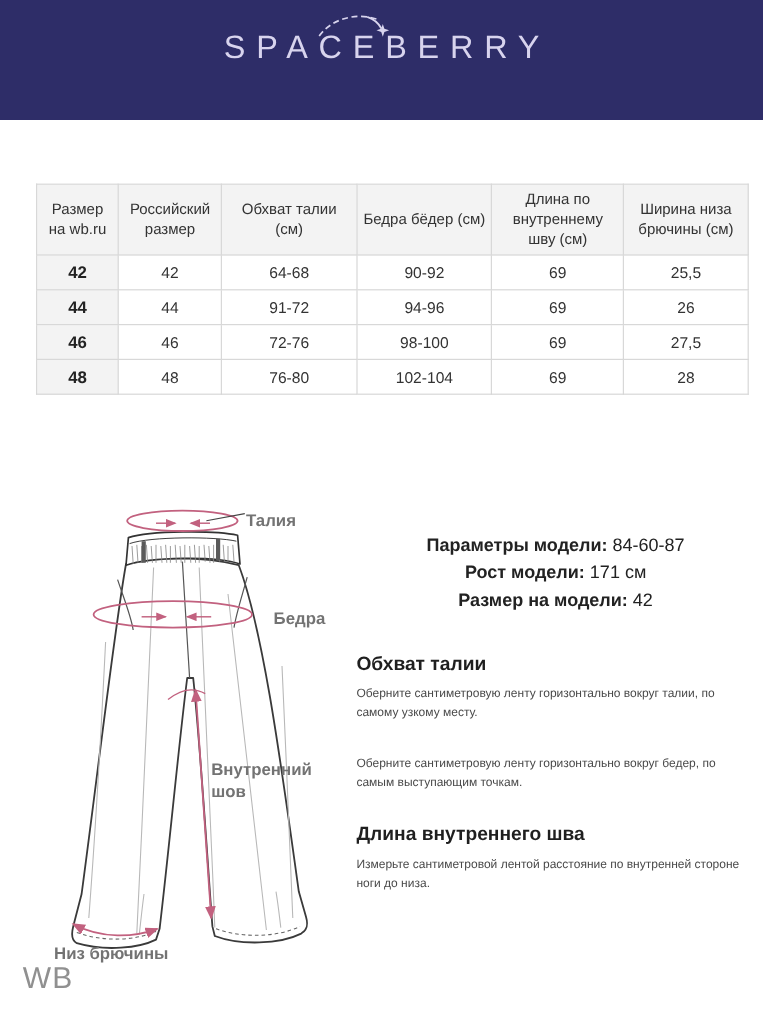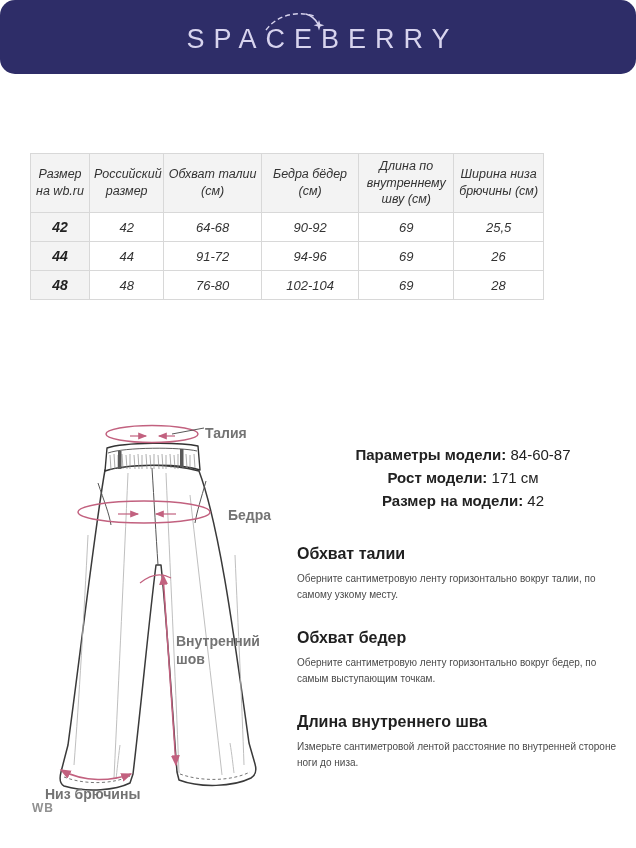--- a/index.html
+++ b/index.html
@@ -1,28 +1,28 @@
 <!DOCTYPE html>
 <html><head>
 <meta charset="utf-8">
 <style>
   html,body{margin:0;padding:0;}
   body{
     width:636px;height:848px;position:relative;background:#ffffff;
     font-family:"Liberation Sans", sans-serif;color:#333;overflow:hidden;
   }
   
-  .hdr{position:absolute;left:0;top:0;width:636px;height:74px;background:#2e2d68;border-radius:15px;}
+  .hdr{position:absolute;left:0;top:0;width:636px;height:100px;background:#2e2d68;}
   .brand{
     position:absolute;left:0;top:24px;width:636px;text-align:center;
     color:#d8d4ee;font-size:27px;font-weight:400;letter-spacing:9px;text-indent:9px;
   }
   .comet{position:absolute;left:262px;top:8px;}
   
-  .tblwrap{position:absolute;left:30px;top:153px;width:514px;font-style:italic;}
+  .tblwrap{position:absolute;left:30px;top:153px;width:594px;}
   table.sizes{width:100%;border-collapse:collapse;table-layout:fixed;}
   table.sizes th, table.sizes td{
     border:1px solid #d8d8d8;text-align:center;vertical-align:middle;
     font-size:12.5px;color:#333;padding:2px 4px;
   }
   table.sizes th{background:#f3f3f3;font-weight:500;height:54px;line-height:1.35;}
   table.sizes td{background:#ffffff;height:24px;font-size:13px;}
   table.sizes td.first{background:#f3f3f3;font-weight:700;font-size:14px;color:#222;}
   
   .figlabel{position:absolute;font-size:14px;font-weight:600;color:#737373;line-height:1.3;}
@@ -33,21 +33,21 @@
   .figure{position:absolute;left:30px;top:415px;}
   
   .info{position:absolute;left:297px;top:443px;width:332px;}
   .mline{font-size:15px;line-height:23px;color:#222;text-align:center;}
   .mline .lab{font-weight:700;}
   .sect{margin-top:26px;}
   .sect h3{margin:0 0 8px 0;font-size:16px;font-weight:700;color:#1f1f1f;}
   .sect p{margin:0;font-size:10px;line-height:1.6;color:#4a4a4a;}
   .sect.s1{margin-top:33px;}
   
-  .wb{position:absolute;left:32px;top:801px;font-size:12px;font-weight:700;color:#909090;letter-spacing:1px;}
+  .wb{position:absolute;left:19px;top:801px;font-size:25px;font-weight:400;color:#909090;letter-spacing:1px;}
 </style>
 </head>
 <body>
 
 <div class="hdr">
   <div class="brand">SPACEBERRY</div>
   <svg class="comet" width="66" height="34" viewBox="0 0 66 34">
     <path d="M4,22 C14,8 34,2 52,8" fill="none" stroke="#d8d4ee" stroke-width="1.4" stroke-dasharray="5,3"></path>
     <path d="M44,6 C50,8 54,12 56,16" fill="none" stroke="#d8d4ee" stroke-width="1.6"></path>
     <path d="M57,12 l1.3,4 4,1.3 -4,1.3 -1.3,4 -1.3,-4 -4,-1.3 4,-1.3 Z" fill="#d8d4ee"></path>
@@ -83,20 +83,28 @@
         <td>69</td>
         <td>25,5</td>
       </tr>
       <tr>
         <td class="first">44</td>
         <td>44</td>
         <td>91-72</td>
         <td>94-96</td>
         <td>69</td>
         <td>26</td>
+      </tr>
+      <tr>
+        <td class="first">46</td>
+        <td>46</td>
+        <td>72-76</td>
+        <td>98-100</td>
+        <td>69</td>
+        <td>27,5</td>
       </tr>
       <tr>
         <td class="first">48</td>
         <td>48</td>
         <td>76-80</td>
         <td>102-104</td>
         <td>69</td>
         <td>28</td>
       </tr>
     </tbody>
@@ -168,21 +176,20 @@
   <div class="mline">
     <span class="lab">Размер на модели:</span>
     <span>42</span>
   </div>
 
   <div class="sect s1">
     <h3>Обхват талии</h3>
     <p>Оберните сантиметровую ленту горизонтально вокруг талии, по самому узкому месту.</p>
   </div>
   <div class="sect">
-    <h3>Обхват бедер</h3>
     <p>Оберните сантиметровую ленту горизонтально вокруг бедер, по самым выступающим точкам.</p>
   </div>
   <div class="sect">
     <h3>Длина внутреннего шва</h3>
     <p>Измерьте сантиметровой лентой расстояние по внутренней стороне ноги до низа.</p>
   </div>
 </div>
 
 <div class="wb">WB</div>
 

